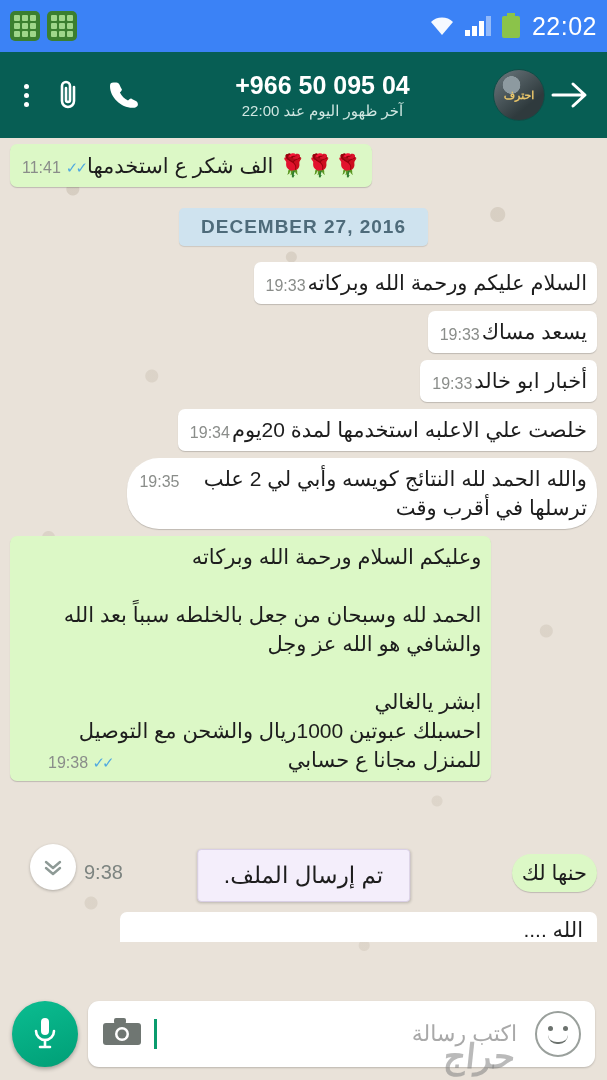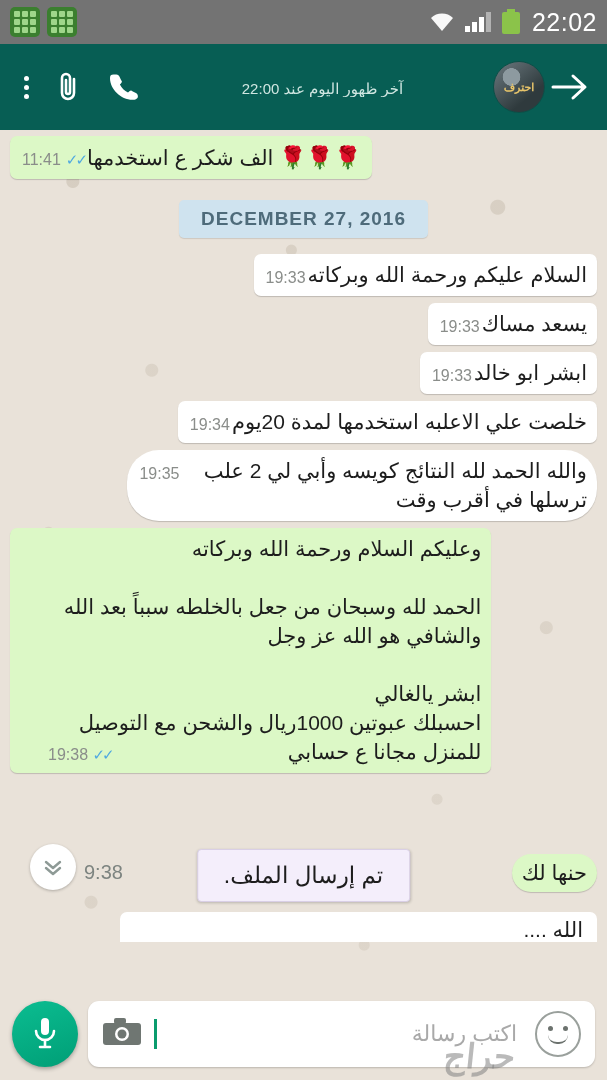--- a/index.html
+++ b/index.html
@@ -13,22 +13,22 @@
     position: relative;
     width: 607px;
     height: 1080px;
     display: flex;
     flex-direction: column;
     background: #e9e2d9;
   }
 
   
   .statusbar {
-    height: 44px;
-    background: #737373;
+    height: 52px;
+    background: #3b82f6;
     display: flex;
     align-items: center;
     padding: 0 10px;
     flex: 0 0 auto;
     text-align: right;
   }
   .sb-left { display: flex; align-items: center; gap: 7px; }
   .sb-app {
     width: 30px; height: 30px;
     border-radius: 5px;
@@ -395,20 +395,21 @@
       <svg width="30" height="34" viewBox="0 0 30 34">
         <path d="M21 9 v14 a6 6 0 0 1 -12 0 V8 a4 4 0 0 1 8 0 v14 a2 2 0 0 1 -4 0 V10" fill="none" stroke="#ffffff" stroke-width="2.6" stroke-linecap="round"></path>
       </svg>
     </div>
     <div class="hd-icon">
       <svg width="32" height="32" viewBox="0 0 32 32">
         <path d="M7 4 c4 0 4 5 6 7 c1 1 -1 3 -2 4 c2 4 5 7 9 9 c1 -1 3 -3 4 -2 c2 2 7 2 7 6 c0 3 -3 4 -6 4 C12 32 0 20 0 8 c0 -3 1 -4 4 -4 z" transform="translate(2,0) scale(0.9)" fill="#ffffff"></path>
       </svg>
     </div>
     <div class="hd-title">
+      <div class="hd-name">+966 50 095 04</div>
       <div class="hd-sub">آخر ظهور اليوم عند 22:00</div>
     </div>
     <div class="hd-avatar">
       <span>احترف</span>
     </div>
     <div class="hd-send">
       <svg width="38" height="30" viewBox="0 0 38 30">
         <path d="M2 15 H33 M22 4 L34 15 L22 26" fill="none" stroke="#ffffff" stroke-width="3" stroke-linecap="round" stroke-linejoin="round"></path>
       </svg>
     </div>
@@ -448,21 +449,21 @@
           </span>
           <span class="txt">يسعد مساك</span>
         </div>
       </div>
 
       <div class="row in">
         <div class="bubble in">
           <span class="meta lead">
             <span>19:33</span>
           </span>
-          <span class="txt">ابشر ابو خالد</span>
+          <span class="txt">أخبار ابو خالد</span>
         </div>
       </div>
 
       <div class="row in">
         <div class="bubble in">
           <span class="meta lead">
             <span>19:34</span>
           </span>
           <span class="txt">خلصت علي الاعلبه استخدمها لمدة 20يوم</span>
         </div>

